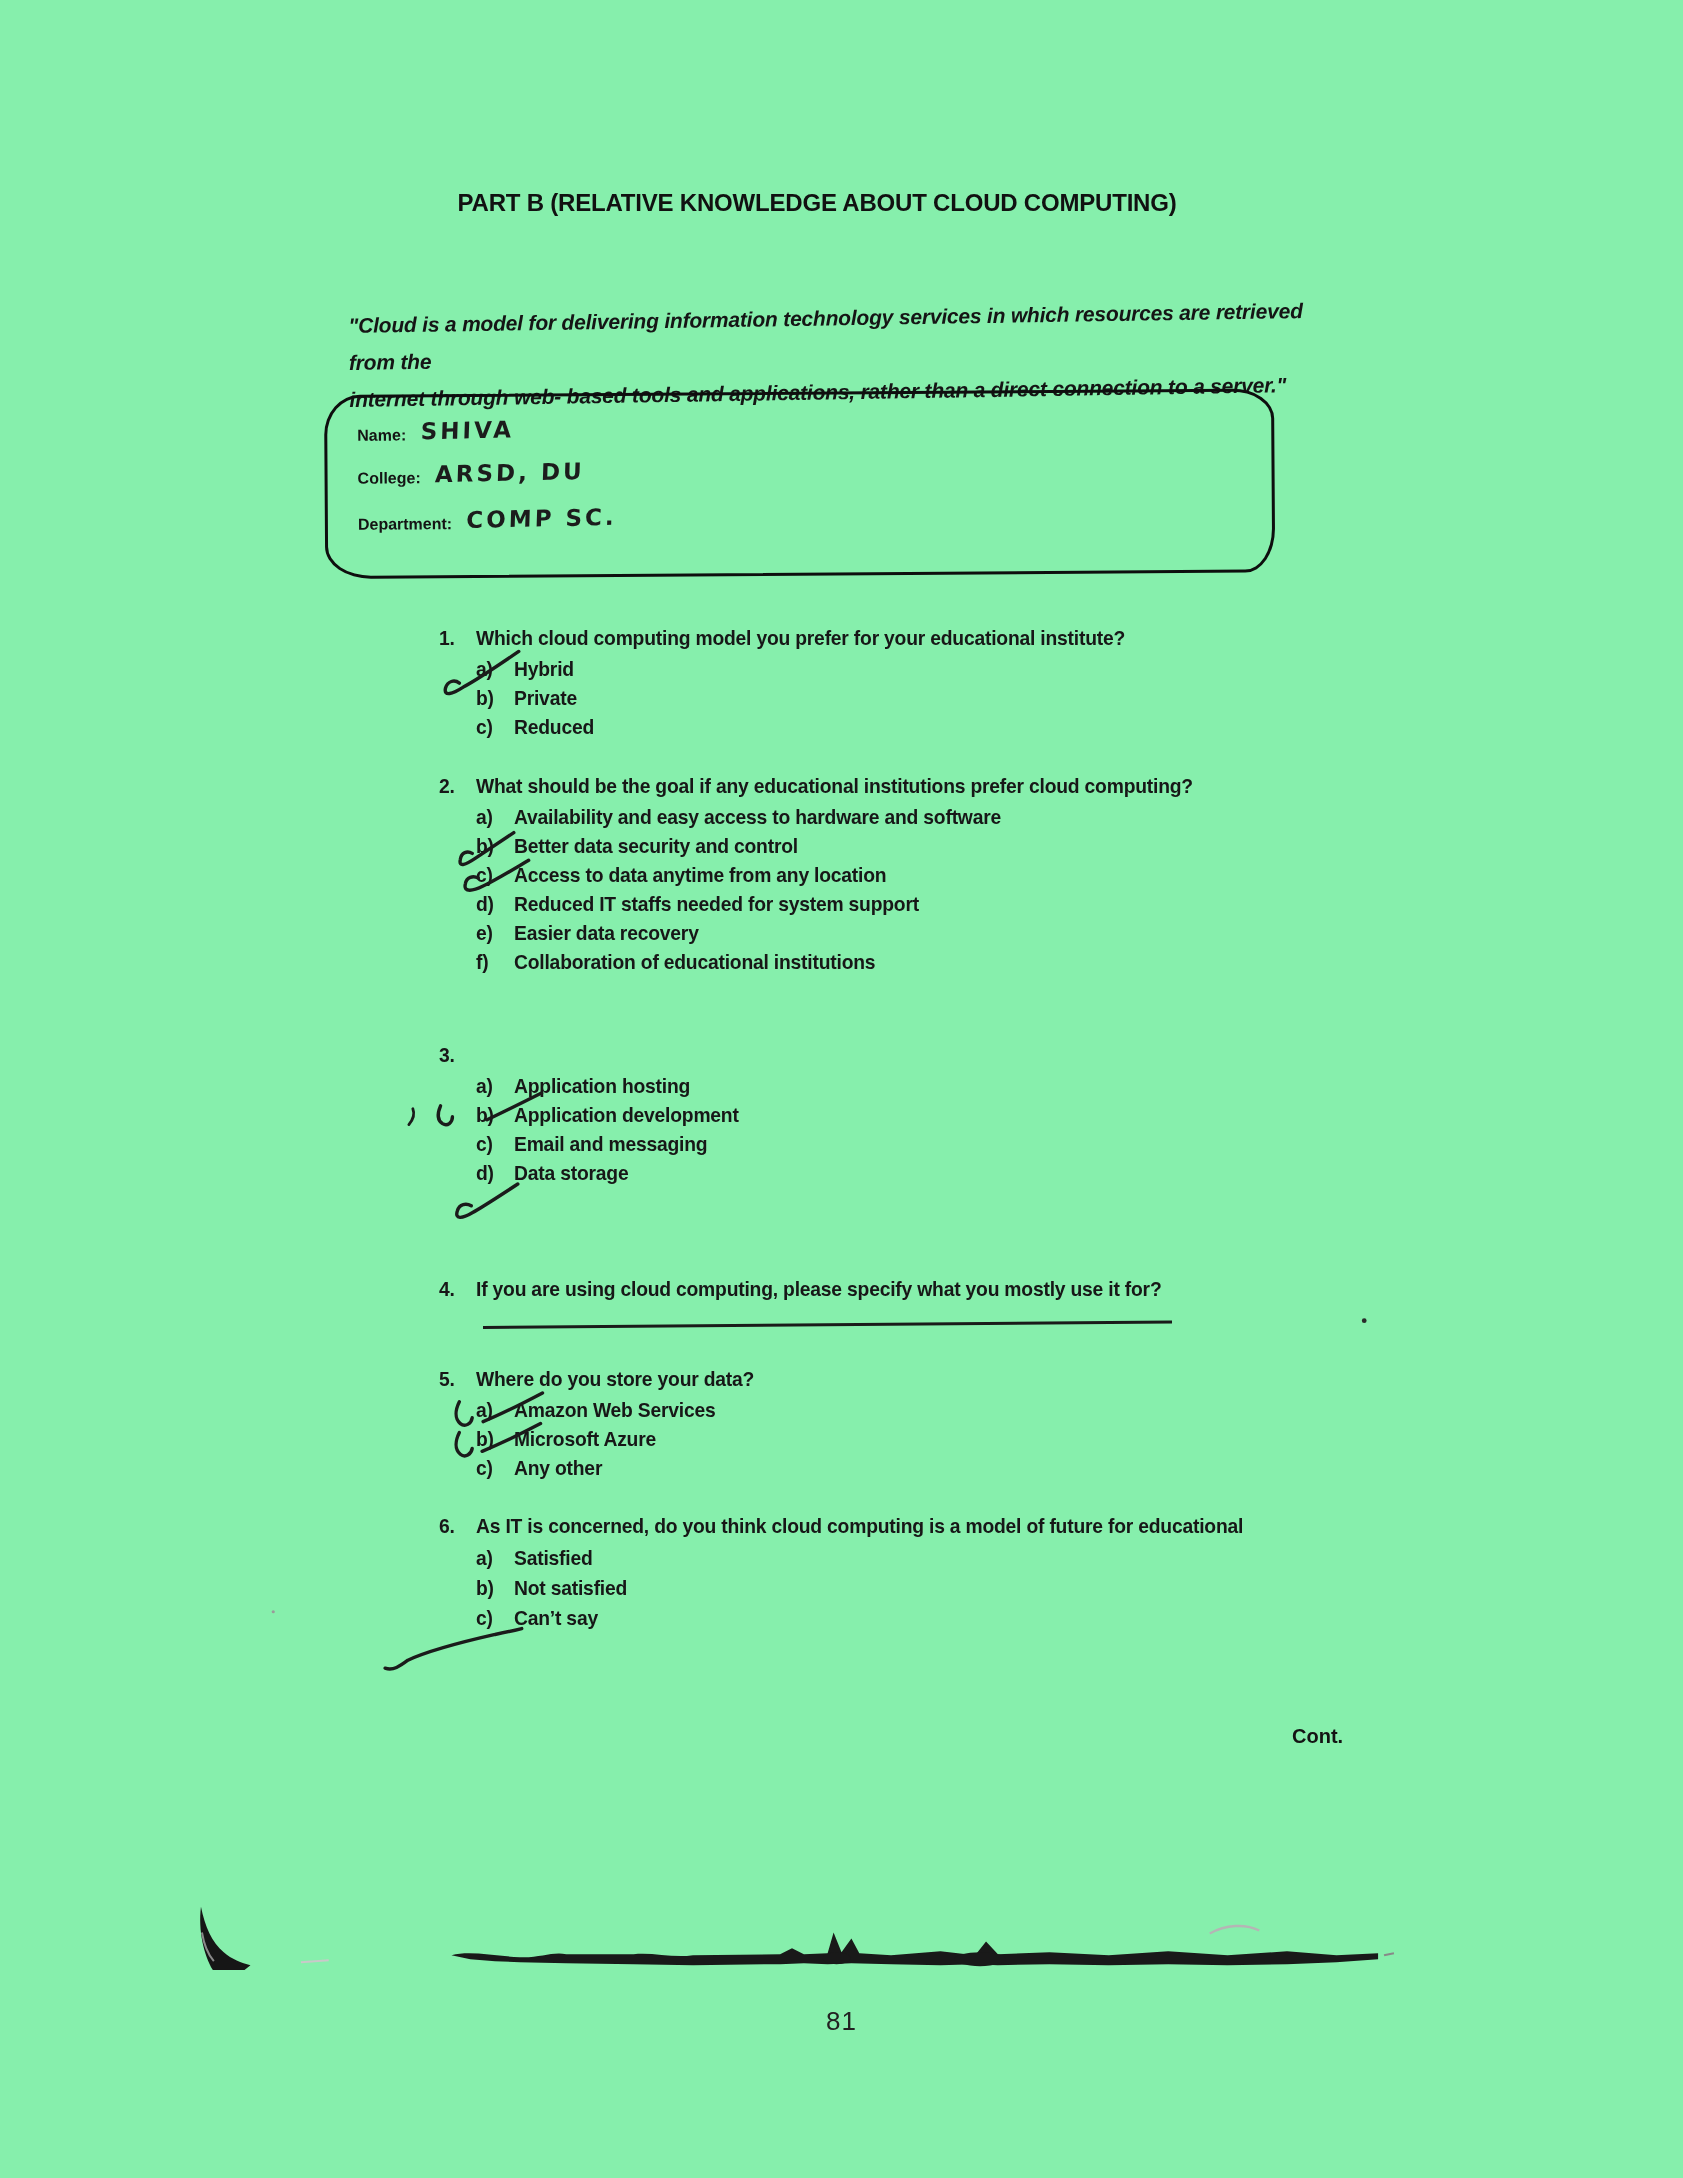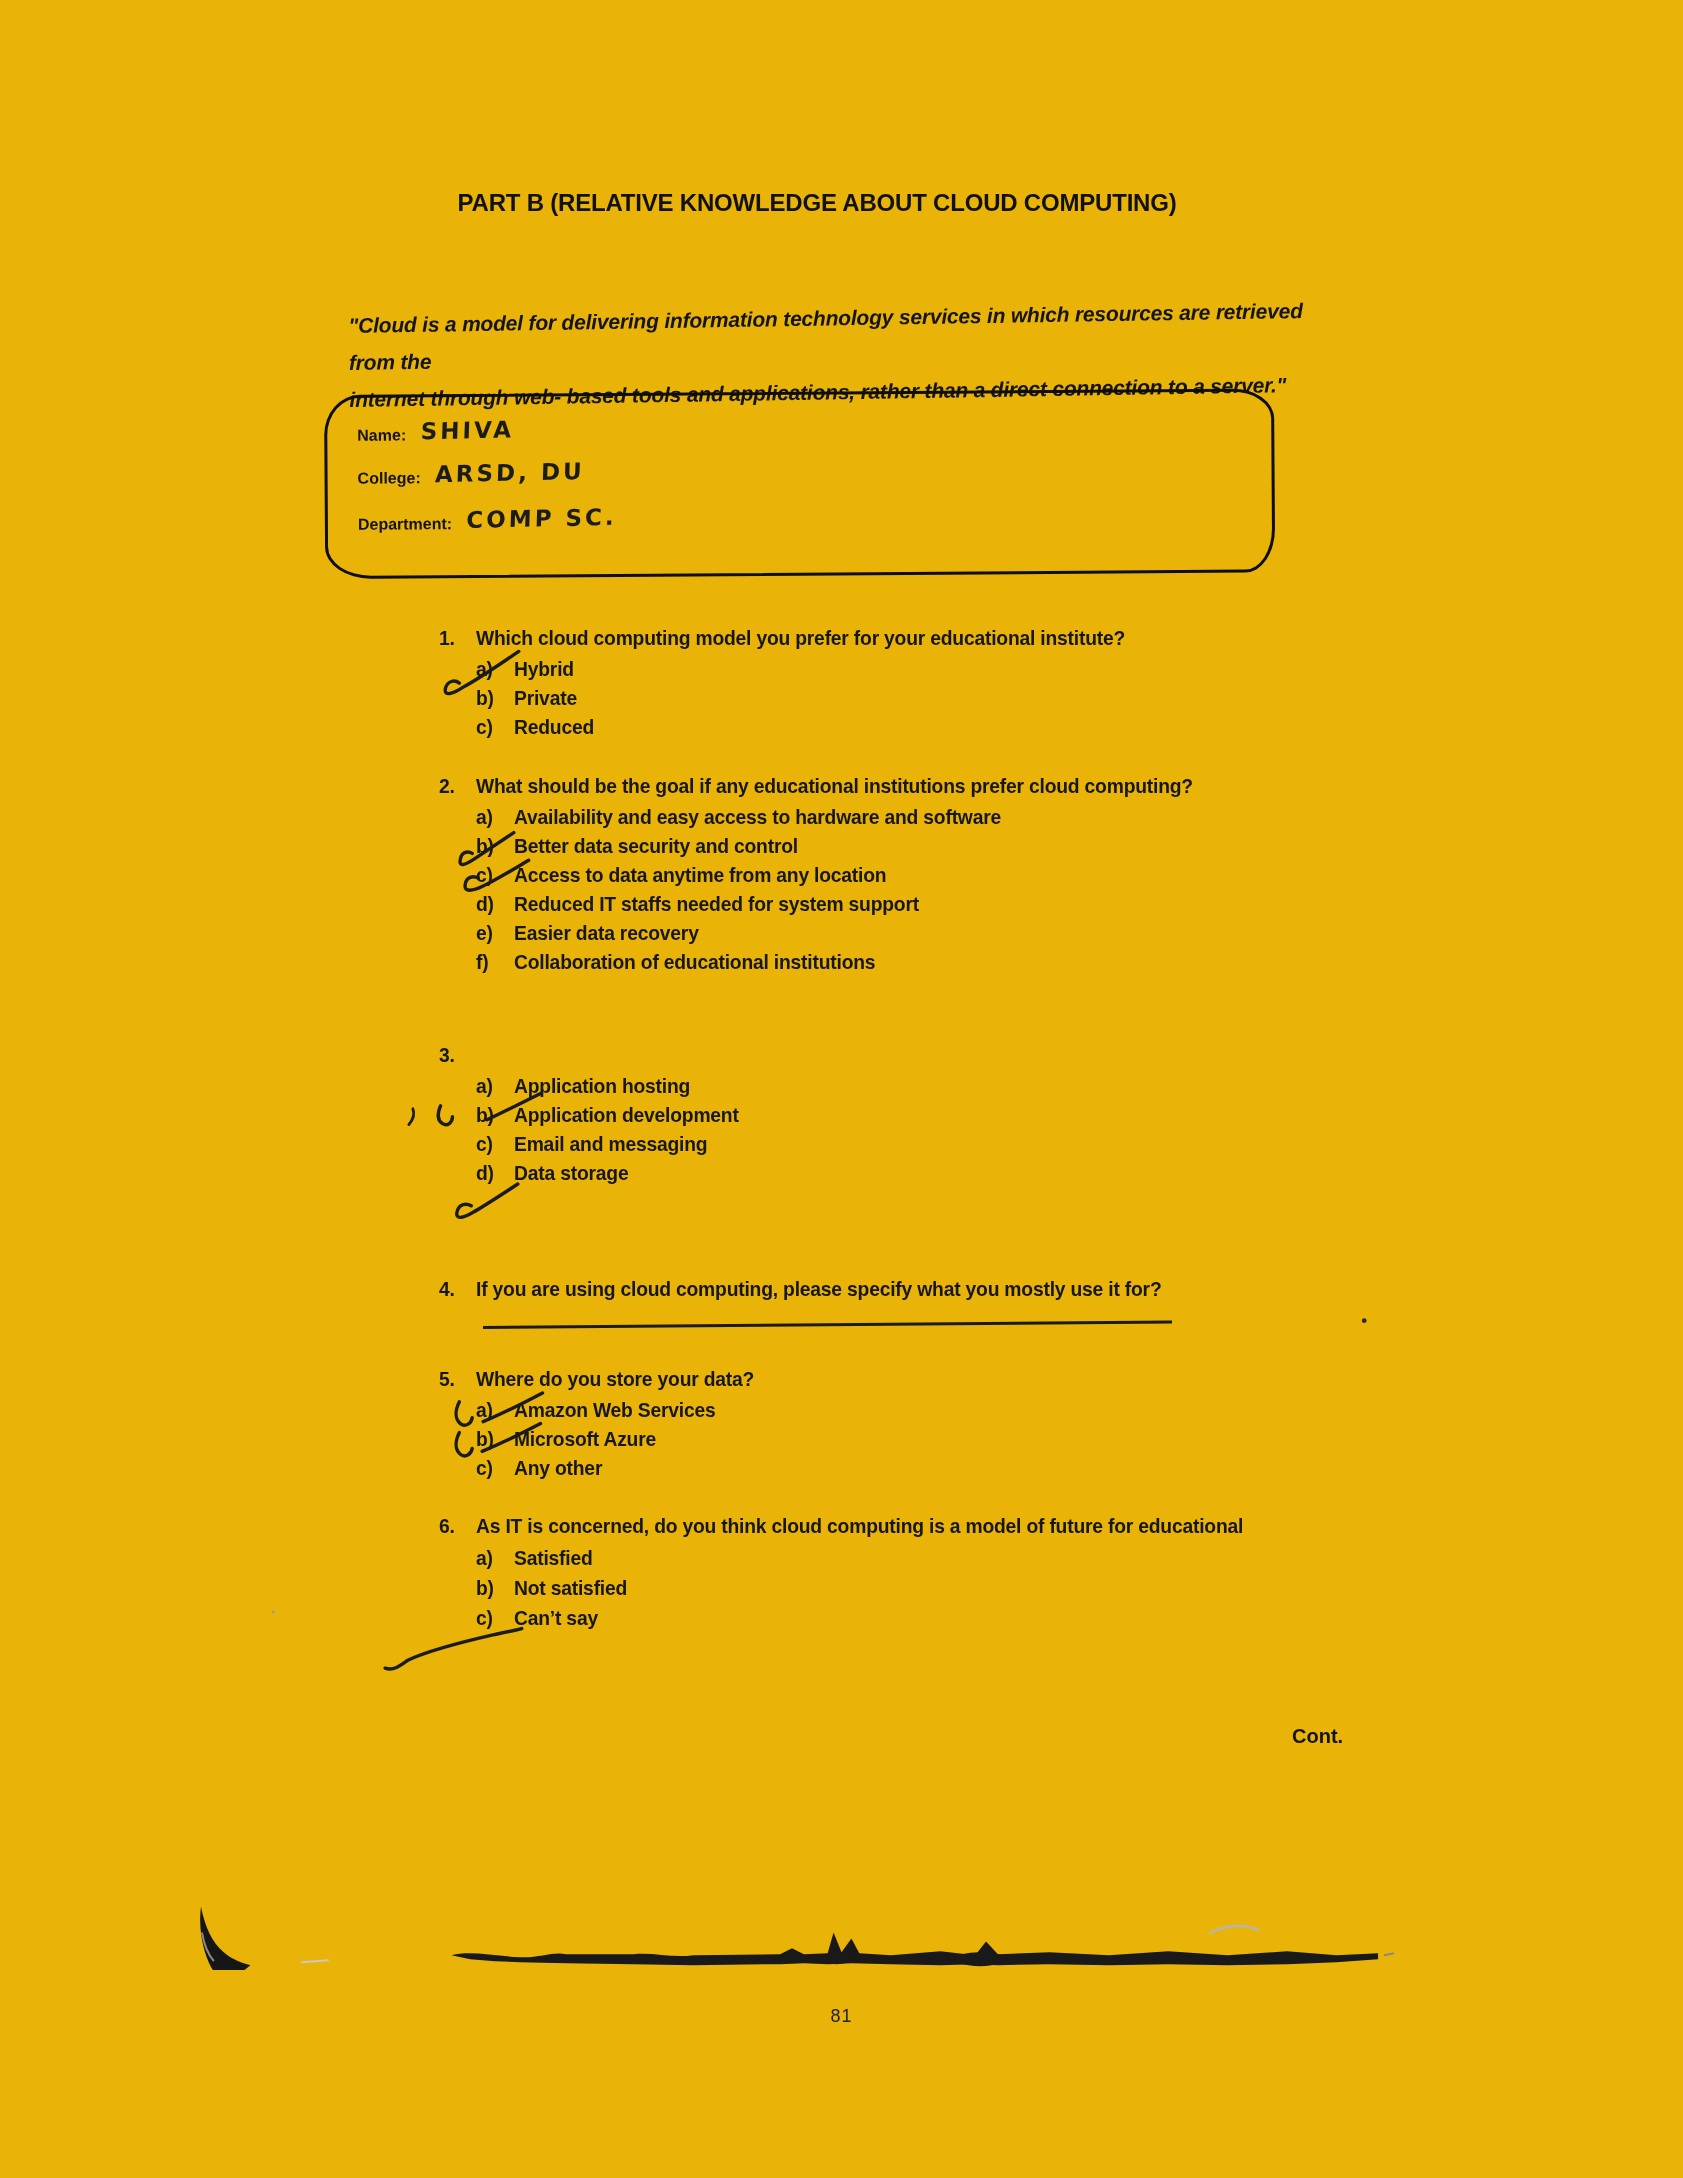--- a/index.html
+++ b/index.html
@@ -1,17 +1,17 @@
 <!DOCTYPE html>
 <html><head>
 <meta charset="utf-8">
 <style>
   html,body{margin:0;padding:0;background:#e8e8e8;}
   .page{
-    position:relative;width:1683px;height:2178px;background:#eab308;
+    position:relative;width:1683px;height:2178px;background:#86efac;
     margin:0 auto;overflow:hidden;
     font-family:"Liberation Sans",sans-serif;color:#171717;
   }
   .doc-title{
     position:absolute;top:189px;left:0;width:1634px;text-align:center;
     font-size:24px;font-weight:700;letter-spacing:-0.2px;color:#111;
   }
   .quote{
     position:absolute;left:348px;top:307px;width:975px;
     font-style:italic;font-weight:600;font-size:21px;line-height:37px;
@@ -47,21 +47,21 @@
   .opts{margin-left:37px;margin-top:2px;}
   .opt{display:flex;position:relative;}
   .optletter{width:38px;flex:none;}
   .answer-line{
     position:absolute;left:44px;top:51px;width:689px;height:3px;
     background:#1a1a1a;transform:rotate(-0.45deg);transform-origin:left top;
   }
   .footer-cont{position:absolute;left:1292px;top:1725px;font-size:20px;font-weight:700;color:#141414;text-align:center;}
   .page-number{
     position:absolute;top:2006px;left:0;width:1683px;text-align:center;
-    font-size:18px;font-weight:400;letter-spacing:1px;color:#222;
+    font-size:26px;font-weight:400;letter-spacing:1px;color:#222;
   }
   .ink-overlay{position:absolute;left:0;top:0;width:1683px;height:2178px;pointer-events:none;}
   .ink-overlay path{vector-effect:non-scaling-stroke;}
 </style>
 </head>
 <body>
 
 <div class="page">
 
   <div class="doc-title">PART B (RELATIVE KNOWLEDGE ABOUT CLOUD COMPUTING)</div>

